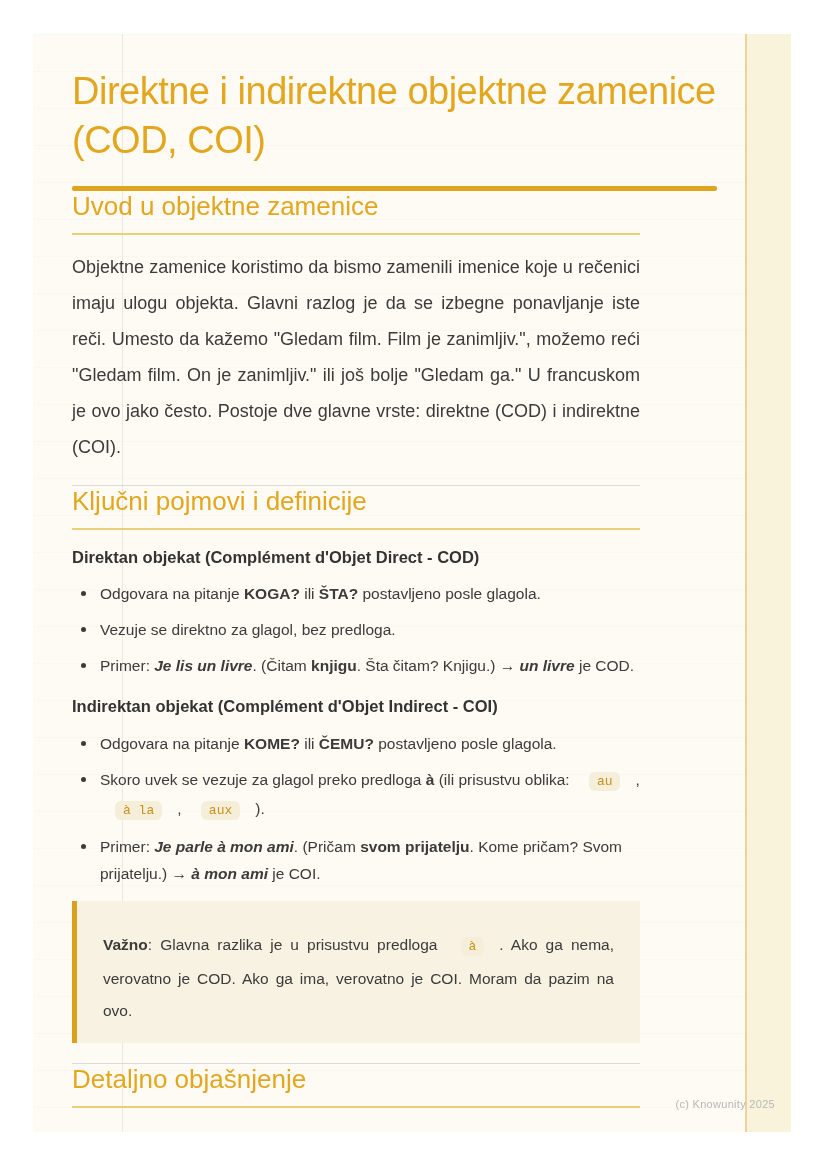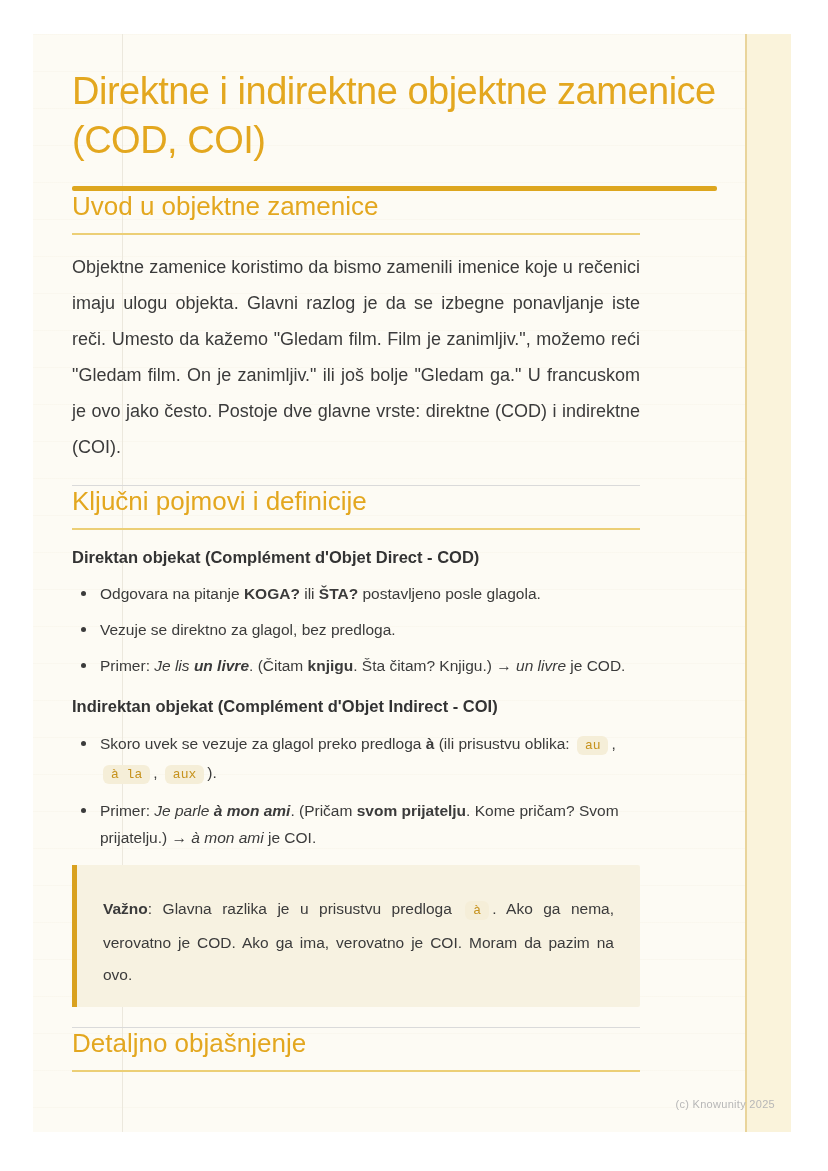--- a/index.html
+++ b/index.html
@@ -122,29 +122,29 @@
     content: "";
     position: absolute;
     left: 9px;
     top: 11px;
     width: 5px;
     height: 5px;
     border-radius: 50%;
     background: #3b3b3b;
   }
   .b { font-weight: bold; }
-  .i { font-style: italic; }
+  .i { font-style: italic; font-weight: bold; }
   .code {
     font-family: "Liberation Mono", "DejaVu Sans Mono", monospace;
     font-size: 13px;
     background: #f5eed8;
     color: #c6921d;
     padding: 2px 8px;
     border-radius: 6px;
-    margin: 0 3px;
+    margin: 0 15px;
     white-space: nowrap;
   }
   .callout {
     box-sizing: border-box;
     width: 568px;
     margin-top: 14px;
     background: #f7f2e1;
     border-left: 5px solid #d9a11f;
     padding: 28px 26px 16px 26px;
     border-radius: 0 2px 2px 0;
@@ -187,20 +187,21 @@
 
       <h3 class="term-heading">Direktan objekat (Complément d'Objet Direct - COD)</h3>
       <ul class="term-list">
         <li><span>Odgovara na pitanje </span><span class="b">KOGA?</span><span> ili </span><span class="b">ŠTA?</span><span> postavljeno posle glagola.</span></li>
         <li><span>Vezuje se direktno za glagol, bez predloga.</span></li>
         <li><span>Primer: </span><span class="i">Je lis </span><span class="b i">un livre</span><span>. (Čitam </span><span class="b">knjigu</span><span>. Šta čitam? Knjigu.) → </span><span class="i">un livre</span><span> je COD.</span></li>
       </ul>
 
       <h3 class="term-heading">Indirektan objekat (Complément d'Objet Indirect - COI)</h3>
       <ul class="term-list">
+        <li><span>Odgovara na pitanje </span><span class="b">KOME?</span><span> ili </span><span class="b">ČEMU?</span><span> postavljeno posle glagola.</span></li>
         <li><span>Skoro uvek se vezuje za glagol preko predloga </span><span class="b">à</span><span> (ili prisustvu oblika: </span><span class="code">au</span><span>, </span><span class="code">à la</span><span>, </span><span class="code">aux</span><span>).</span></li>
         <li><span>Primer: </span><span class="i">Je parle </span><span class="b i">à mon ami</span><span>. (Pričam </span><span class="b">svom prijatelju</span><span>. Kome pričam? Svom prijatelju.) → </span><span class="i">à mon ami</span><span> je COI.</span></li>
       </ul>
 
       <div class="callout">
         <p class="callout-text"><span class="b">Važno</span><span>: Glavna razlika je u prisustvu predloga </span><span class="code">à</span><span>. Ako ga nema, verovatno je COD. Ako ga ima, verovatno je COI. Moram da pazim na ovo.</span></p>
       </div>
 
       <hr class="divider">
 

